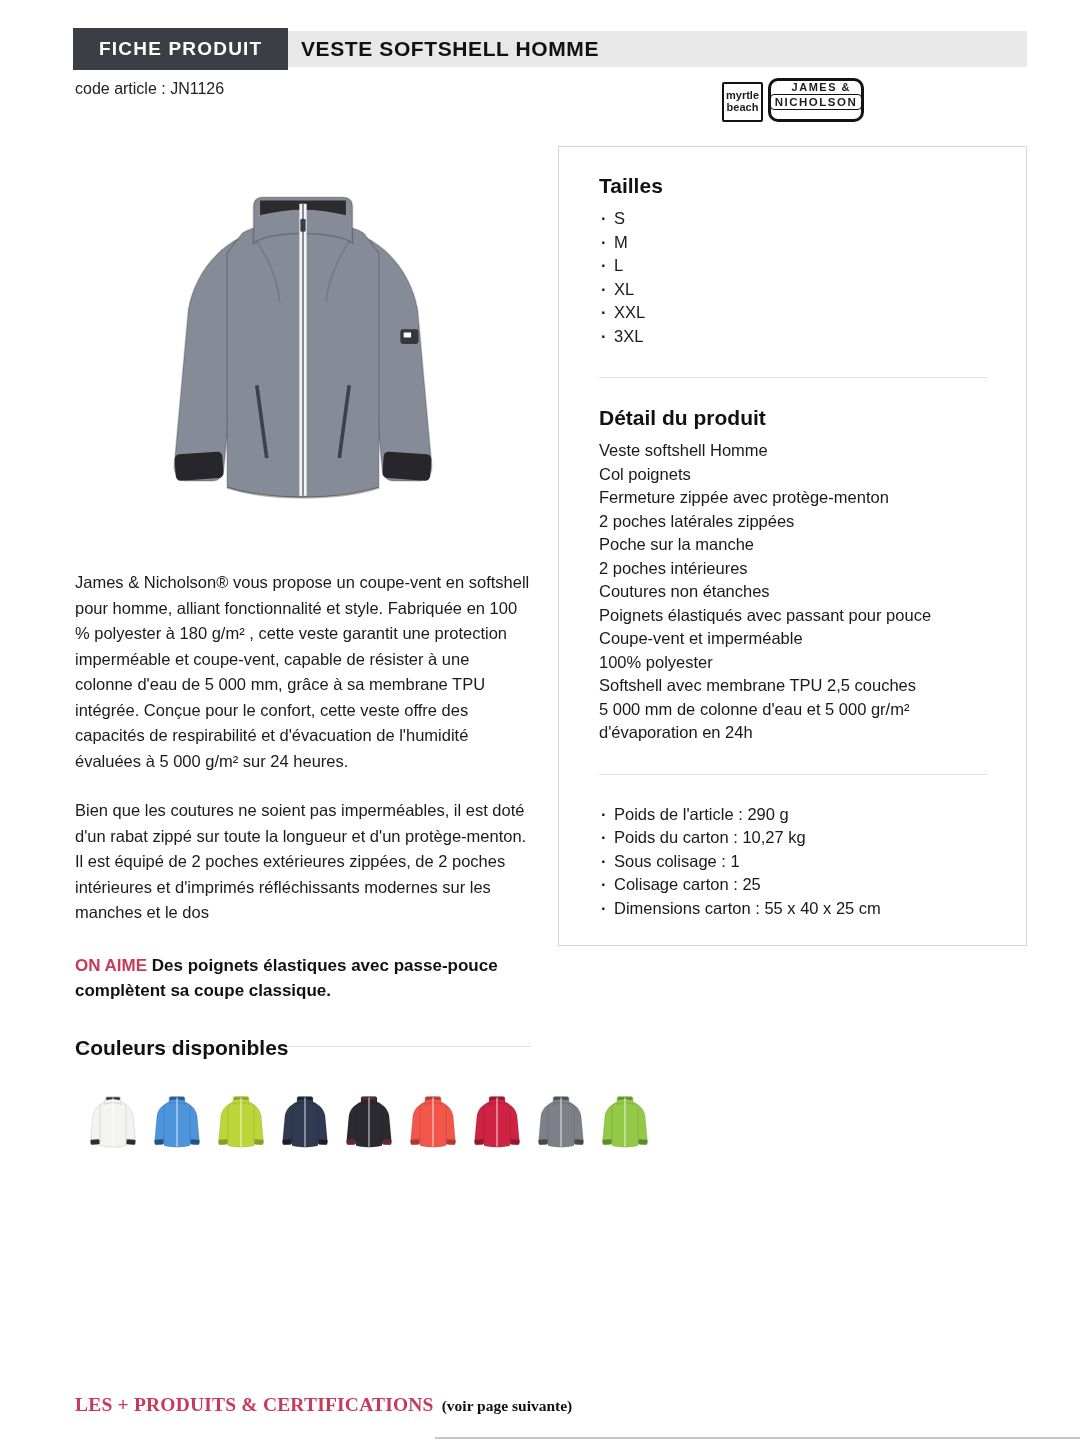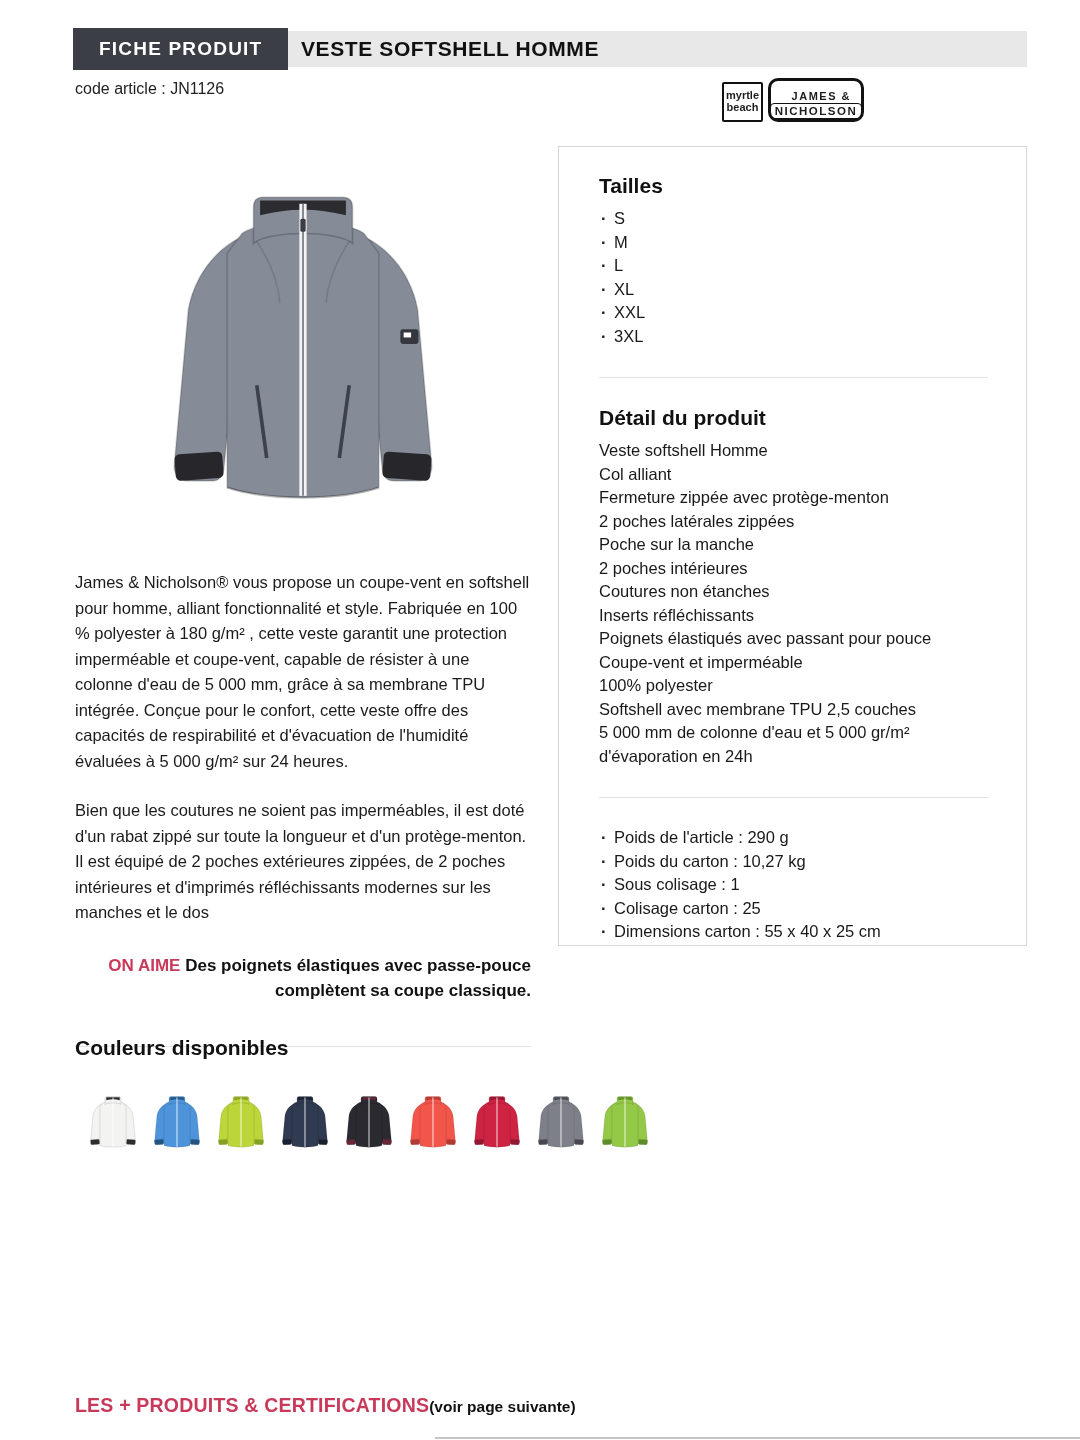--- a/index.html
+++ b/index.html
@@ -38,21 +38,21 @@
   .code-article{position:absolute;left:75px;top:80px;font-size:16px;color:#222;}
   
   .logos{position:absolute;left:722px;top:78px;display:flex;align-items:flex-start;gap:5px;}
   .logo-mb{
     width:41px;height:40px;border:2.5px solid #121212;border-radius:2px;
     display:flex;flex-direction:column;align-items:center;justify-content:center;
     font-size:11px;font-weight:800;line-height:1.05;letter-spacing:0;background:#fff;margin-top:4px;
   }
   .logo-jn{
     width:96px;height:44px;border:3px solid #121212;border-radius:10px;
-    display:flex;flex-direction:column;align-items:center;justify-content:flex-end;
+    display:flex;flex-direction:column;align-items:center;justify-content:flex-start;
     background:#fff;gap:1px;
   }
   .logo-jn .l1{font-size:11px;font-weight:800;letter-spacing:1.5px;align-self:flex-end;padding-right:10px;}
   .logo-jn .l2{font-size:11.5px;font-weight:800;letter-spacing:1.5px;border:1.5px solid #121212;border-radius:4px;padding:0 4px;line-height:1.25;}
   
   .info-box{
     position:absolute;left:558px;top:146px;width:469px;height:800px;
     border:1px solid var(--boxborder);background:#fff;
     padding:27px 38px 0 40px;
   }
@@ -60,31 +60,31 @@
   ul{list-style:none;}
   .plain-list li,.b-list li{font-size:16.5px;line-height:23.5px;color:#191919;}
   .b-list li{position:relative;padding-left:15px;}
   .b-list li::before{content:"·";position:absolute;left:2px;font-weight:700;}
   .box-rule{border:none;border-top:1px solid var(--rule);margin:29px 0 28px 0;}
   
   .left-col{position:absolute;left:75px;top:146px;width:456px;}
   .product-photo{display:block;margin:38px auto 0 auto;width:330px;height:363px;}
   .desc{font-size:16.5px;line-height:25.5px;color:#1b1b1b;margin-top:24px;}
   .desc.first{margin-top:23px;}
-  .highlight{font-size:17px;line-height:25.5px;font-weight:800;margin-top:27px;color:#111;text-align:right;}
+  .highlight{font-size:17px;line-height:25.5px;font-weight:800;margin-top:27px;color:#111;}
   .highlight .label{color:var(--accent);font-weight:800;}
   .left-rule{border:none;border-top:1px solid var(--rule);margin-top:42px;}
   
   .colors-section{position:absolute;left:75px;top:1036px;width:930px;}
   .colors-title{font-size:21px;font-weight:800;color:#111;}
   .swatch-row{display:flex;gap:8px;margin-top:33px;padding-left:10px;}
   .swatch{--jacket:#cccccc;--collar:#333333;width:56px;height:64px;}
   .swatch svg{width:100%;height:100%;display:block;}
   
-  .footer{position:absolute;left:75px;top:1394px;display:flex;align-items:baseline;white-space:nowrap;}
+  .footer{position:absolute;left:75px;top:1394px;display:flex;align-items:baseline;gap:8px;white-space:nowrap;font-family:Liberation Serif, serif;}
   .footer-title{color:var(--accent);font-size:19.5px;font-weight:800;letter-spacing:.2px;}
   .footer-note{color:#111;font-size:15.5px;font-weight:800;}
   .bottom-line{position:absolute;left:435px;right:0;bottom:1px;height:2px;background:#c6c6c6;}
 </style>
 </head>
 <body>
 
 <div class="header-row">
   <div class="header-bar"></div>
   <div class="header-chip">FICHE PRODUIT</div>
@@ -112,27 +112,26 @@
       <li>XL</li>
       <li>XXL</li>
       <li>3XL</li>
     </ul>
 
   <hr class="box-rule">
 
   <div class="box-heading">Détail du produit</div>
   <ul class="plain-list">
       <li>Veste softshell Homme</li>
-      <li>Col alliant</li>
+      <li>Col poignets</li>
       <li>Fermeture zippée avec protège-menton</li>
       <li>2 poches latérales zippées</li>
       <li>Poche sur la manche</li>
       <li>2 poches intérieures</li>
       <li>Coutures non étanches</li>
-      <li>Inserts réfléchissants</li>
       <li>Poignets élastiqués avec passant pour pouce</li>
       <li>Coupe-vent et imperméable</li>
       <li>100% polyester</li>
       <li>Softshell avec membrane TPU 2,5 couches</li>
       <li>5 000 mm de colonne d'eau et 5 000 gr/m² d'évaporation en 24h</li>
     </ul>
 
   <hr class="box-rule">
 
   <ul class="b-list">

